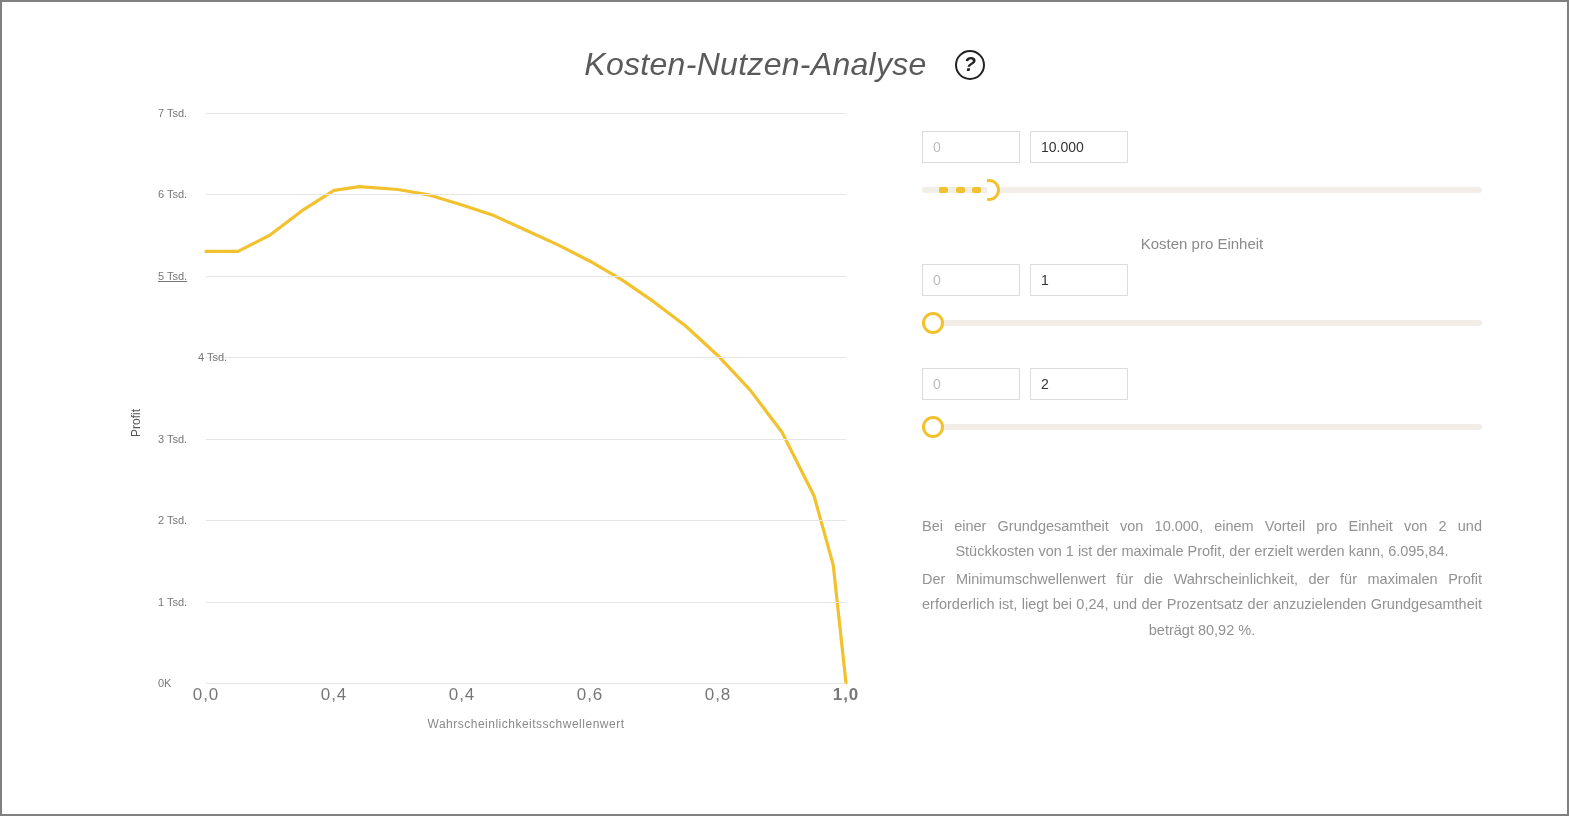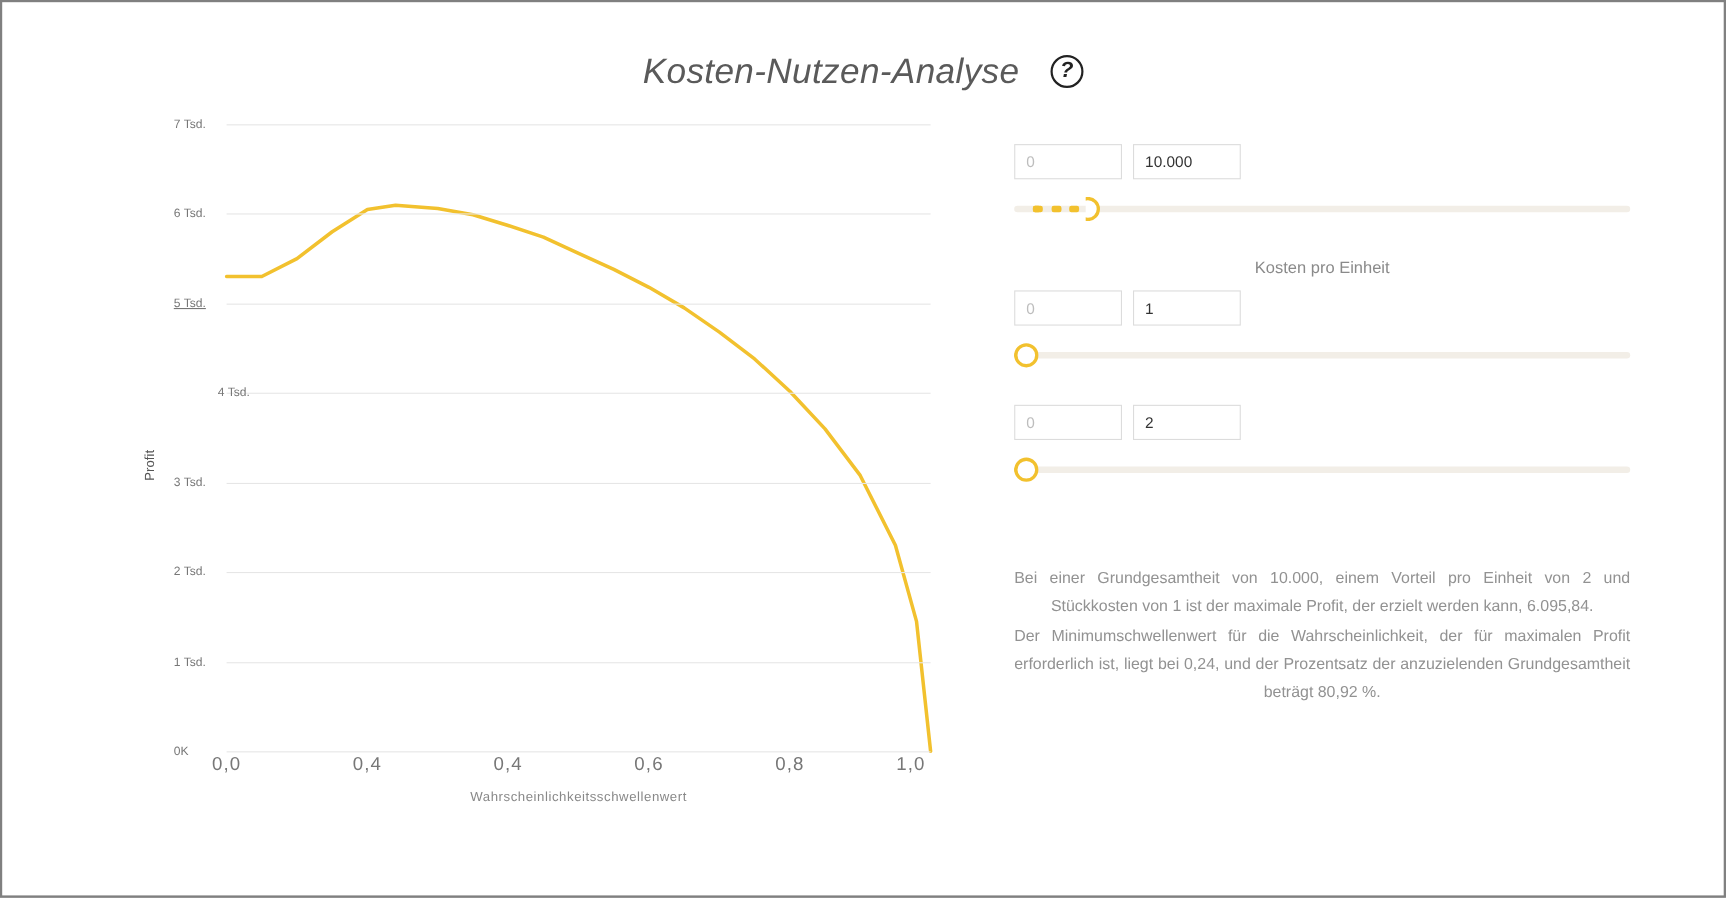--- a/index.html
+++ b/index.html
@@ -72,21 +72,21 @@
           <div class="ytick" style="top: 162.857px; text-decoration: underline;">5 Tsd.</div>
           <div class="gridline" style="top: 81.4286px;"></div>
           <div class="ytick" style="top: 81.4286px;">6 Tsd.</div>
           <div class="gridline" style="top: 0px;"></div>
           <div class="ytick" style="top: 0px;">7 Tsd.</div>
           <div class="xtick" style="left: 0px;">0,0</div>
           <div class="xtick" style="left: 128px;">0,4</div>
           <div class="xtick" style="left: 256px;">0,4</div>
           <div class="xtick" style="left: 384px;">0,6</div>
           <div class="xtick" style="left: 512px;">0,8</div>
-          <div class="xtick" style="left: 622px;">1,0</div>
+          <div class="xtick" style="left: 640px; font-weight: bold;">1,0</div>
         </div>
     </div>
 
     <div class="controls">
 
       <div class="control-group">
         <div class="inputs-row">
           <input class="num-input" placeholder="0" style="">
           <input class="num-input" value="10.000" style="">
         </div>

